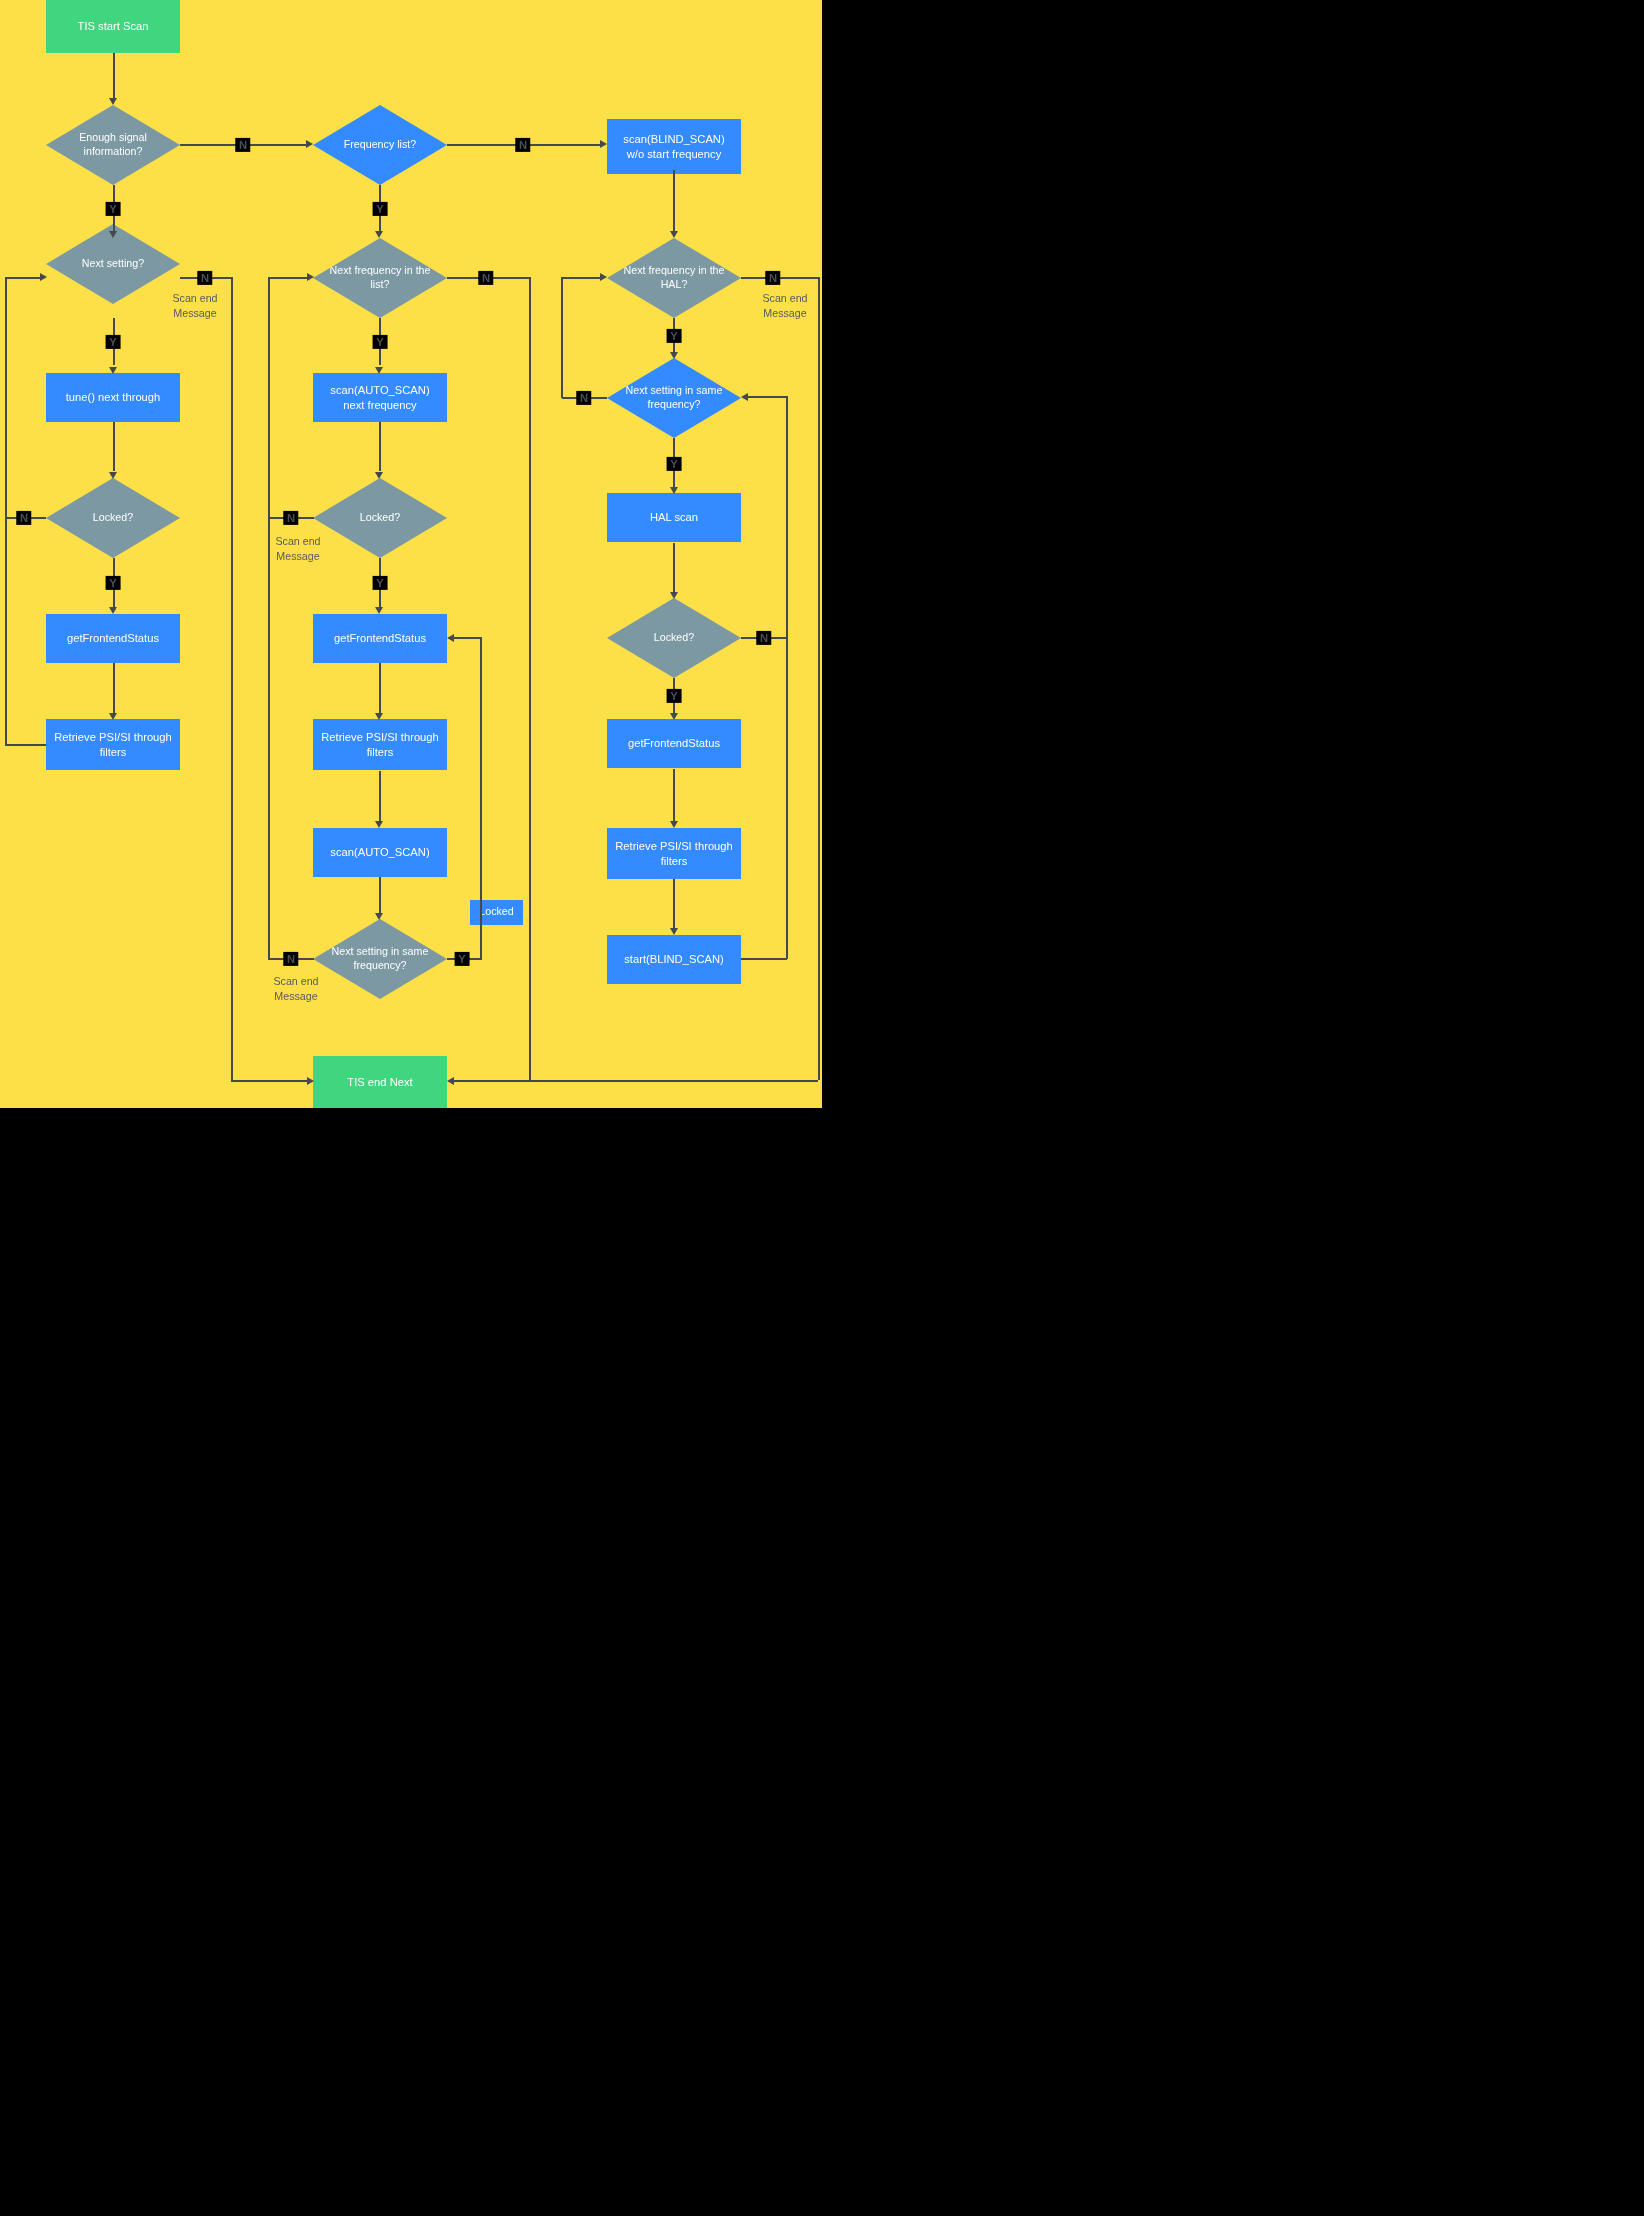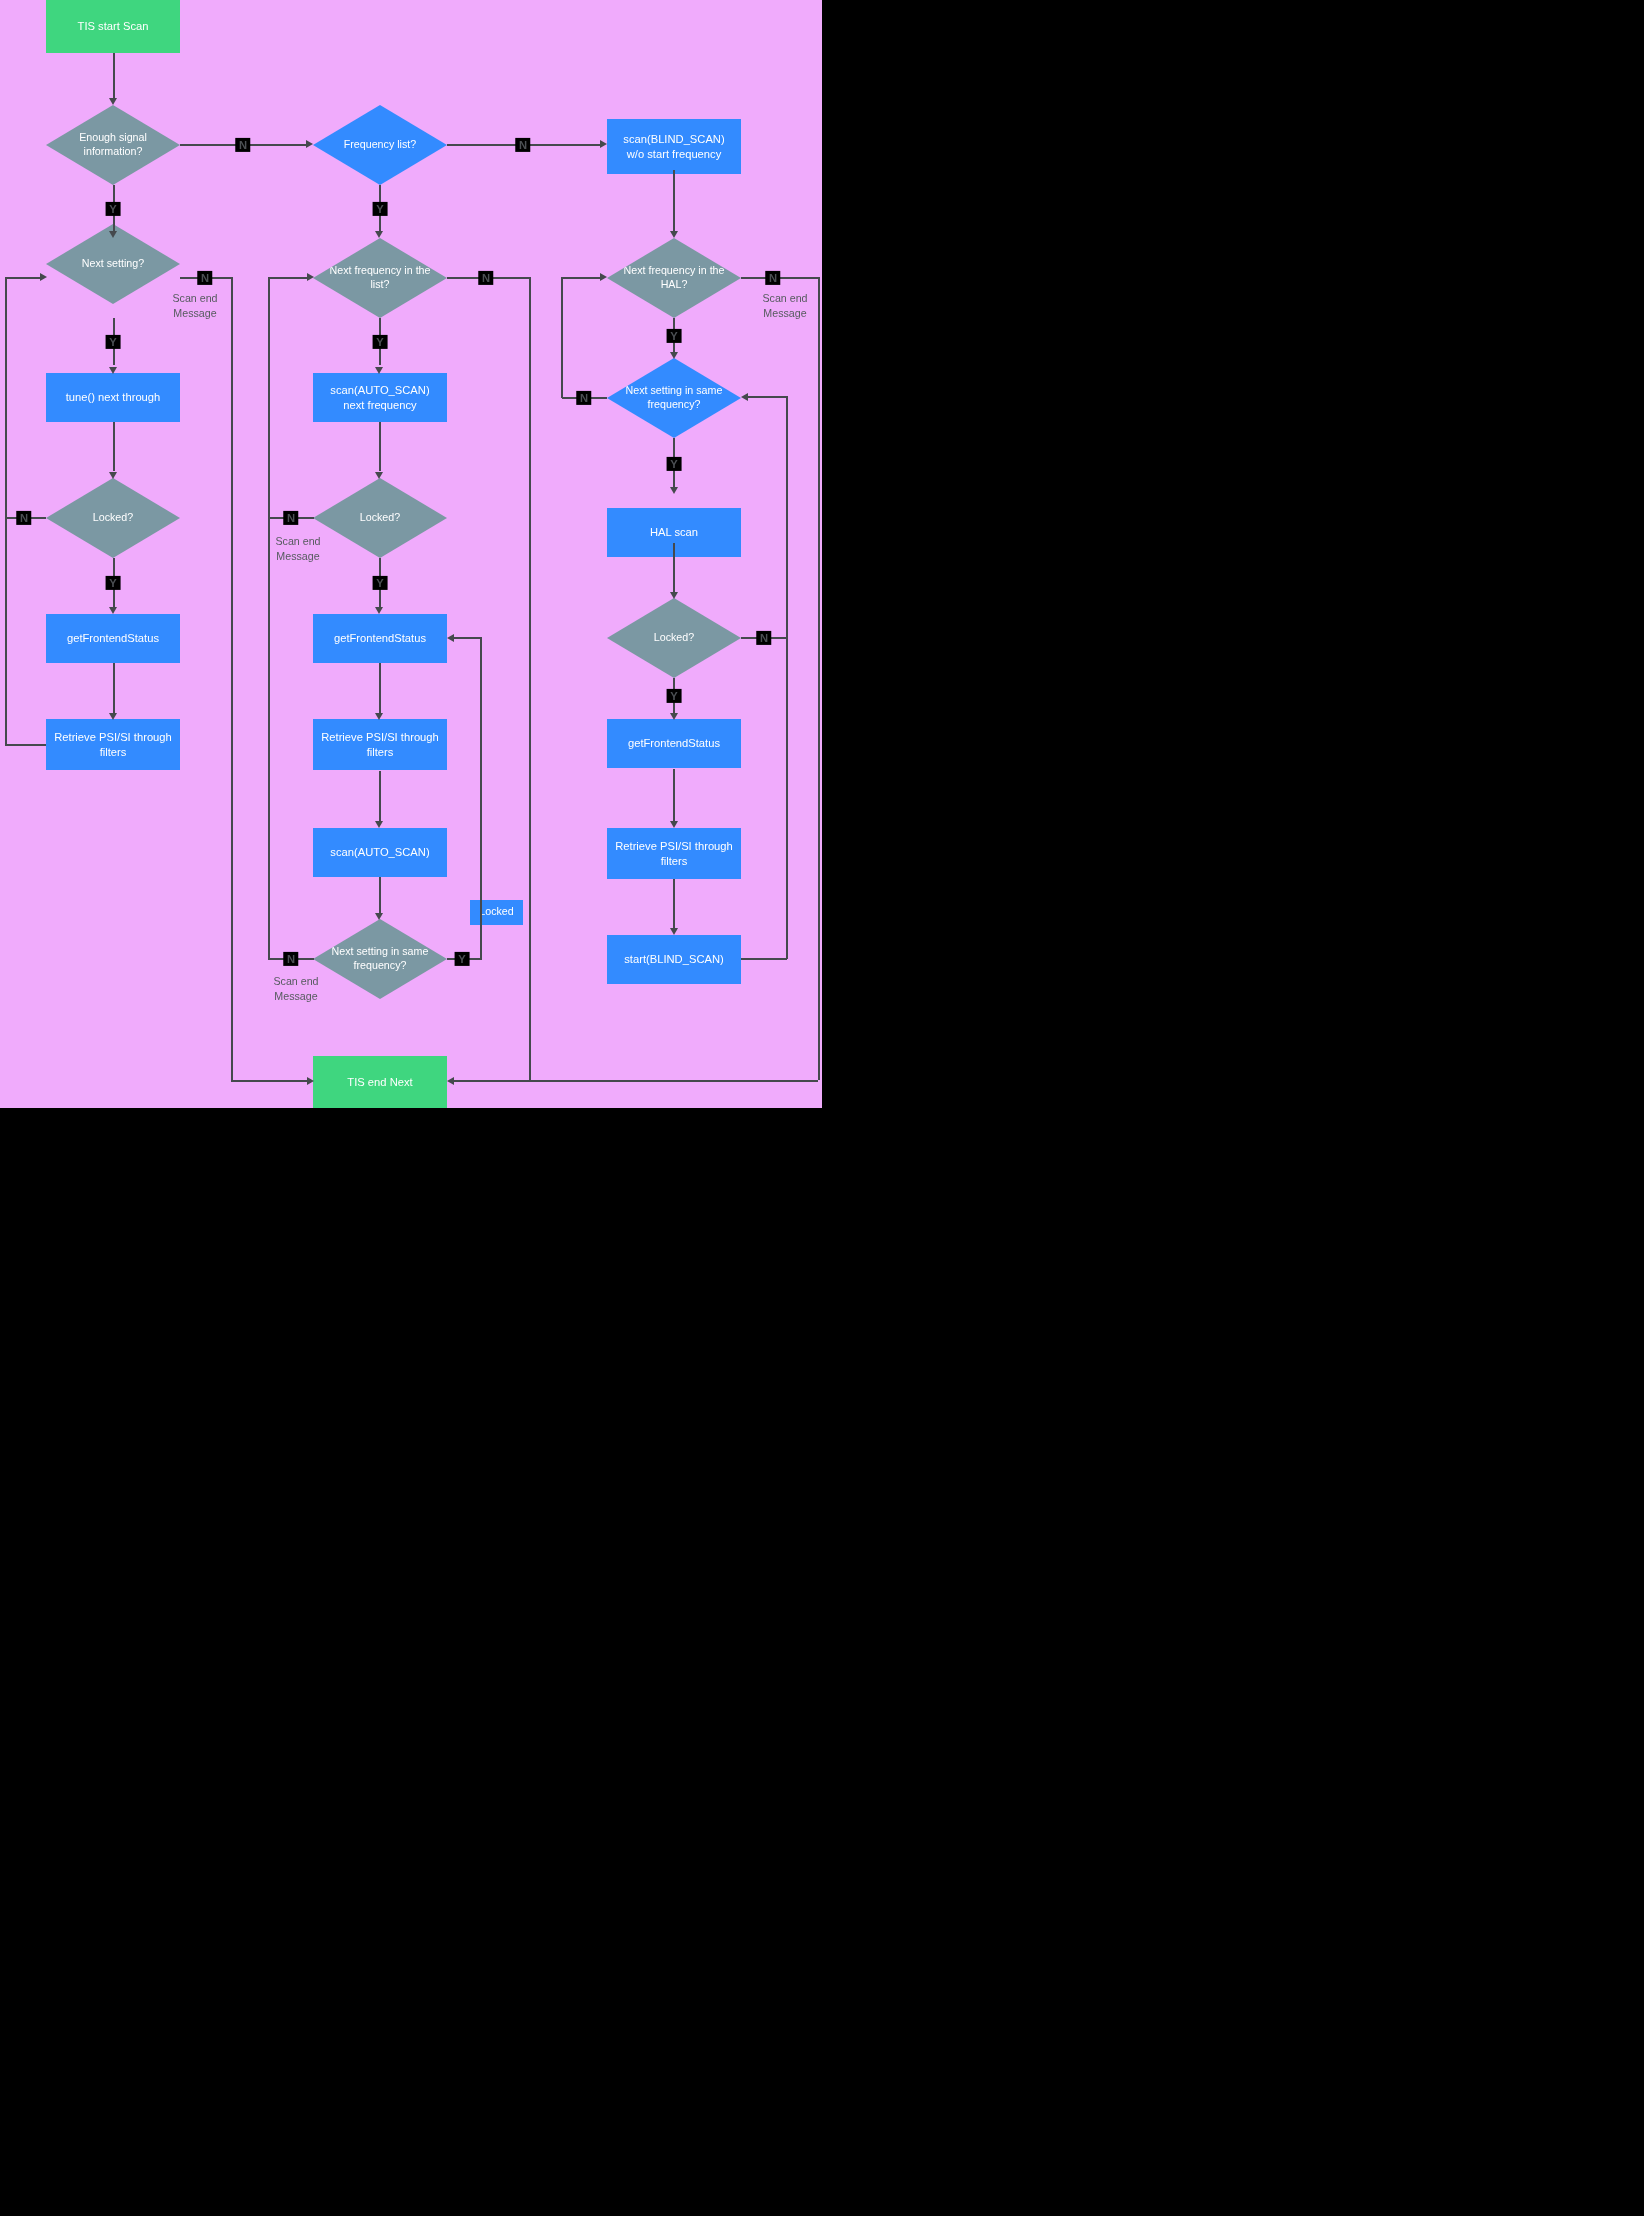--- a/index.html
+++ b/index.html
@@ -1,16 +1,16 @@
 <!DOCTYPE html>
 <html style="font-size:8.5px"><head>
 <meta charset="utf-8">
 <style>
   html,body{margin:0;padding:0;background:#000;}
-  #canvas{position:relative;width:822px;height:1108px;background:#f0abfc;overflow:hidden;
+  #canvas{position:relative;width:822px;height:1108px;background:#fde047;overflow:hidden;
           font-family:"Liberation Sans",sans-serif;}
   .node{position:absolute;display:flex;align-items:center;justify-content:center;
         text-align:center;color:#fff;font-size:11.2px;line-height:1.3;padding:0 6.4px;
         box-sizing:border-box;}
   .green{background:#3fd67f;}
   .blue{background:#338bff;}
   .diamond{position:absolute;display:flex;align-items:center;justify-content:center;
            text-align:center;color:#fff;font-size:10.7px;line-height:1.3;
            clip-path:polygon(50% 0,100% 50%,50% 100%,0 50%);padding:0 16px;box-sizing:border-box;}
   .slate{background:#7b98a3;}
@@ -27,21 +27,21 @@
 </style>
 </head>
 <body>
 
 <div id="canvas">
 
   <div class="node green" style="left:46px;top:0;width:134px;height:53px;">TIS start Scan</div>
   <div class="node blue" style="left:607px;top:119px;width:134px;height:55px;">scan(BLIND_SCAN) w/o start frequency</div>
   <div class="node blue" style="left:46px;top:373px;width:134px;height:49px;">tune() next through</div>
   <div class="node blue" style="left:313px;top:373px;width:134px;height:49px;">scan(AUTO_SCAN) next frequency</div>
-  <div class="node blue" style="left:607px;top:493px;width:134px;height:49px;margin-top:15px;">HAL scan</div>
+  <div class="node blue" style="left:607px;top:493px;width:134px;height:49px;">HAL scan</div>
   <div class="node blue" style="left:46px;top:614px;width:134px;height:49px;">getFrontendStatus</div>
   <div class="node blue" style="left:313px;top:614px;width:134px;height:49px;">getFrontendStatus</div>
   <div class="node blue" style="left:607px;top:719px;width:134px;height:49px;">getFrontendStatus</div>
   <div class="node blue" style="left:46px;top:719px;width:134px;height:51px;">Retrieve PSI/SI through filters</div>
   <div class="node blue" style="left:313px;top:719px;width:134px;height:51px;">Retrieve PSI/SI through filters</div>
   <div class="node blue" style="left:607px;top:828px;width:134px;height:51px;">Retrieve PSI/SI through filters</div>
   <div class="node blue" style="left:313px;top:828px;width:134px;height:49px;">scan(AUTO_SCAN)</div>
   <div class="node blue" style="left:607px;top:935px;width:134px;height:49px;">start(BLIND_SCAN)</div>
   <div class="node blue" style="left:470px;top:900px;width:53px;height:24.6px;font-size:10.7px;padding:0;">Locked</div>
   <div class="node green" style="left:313px;top:1056px;width:134px;height:52px;">TIS end Next</div>

